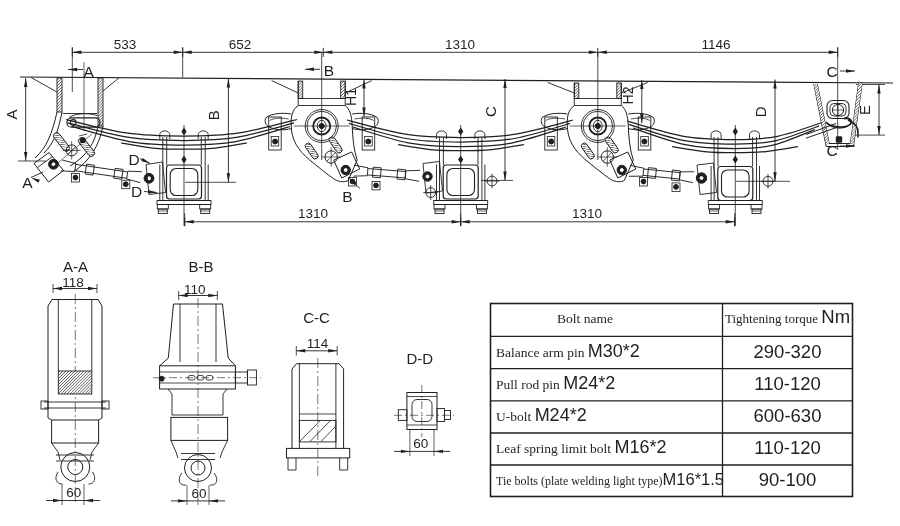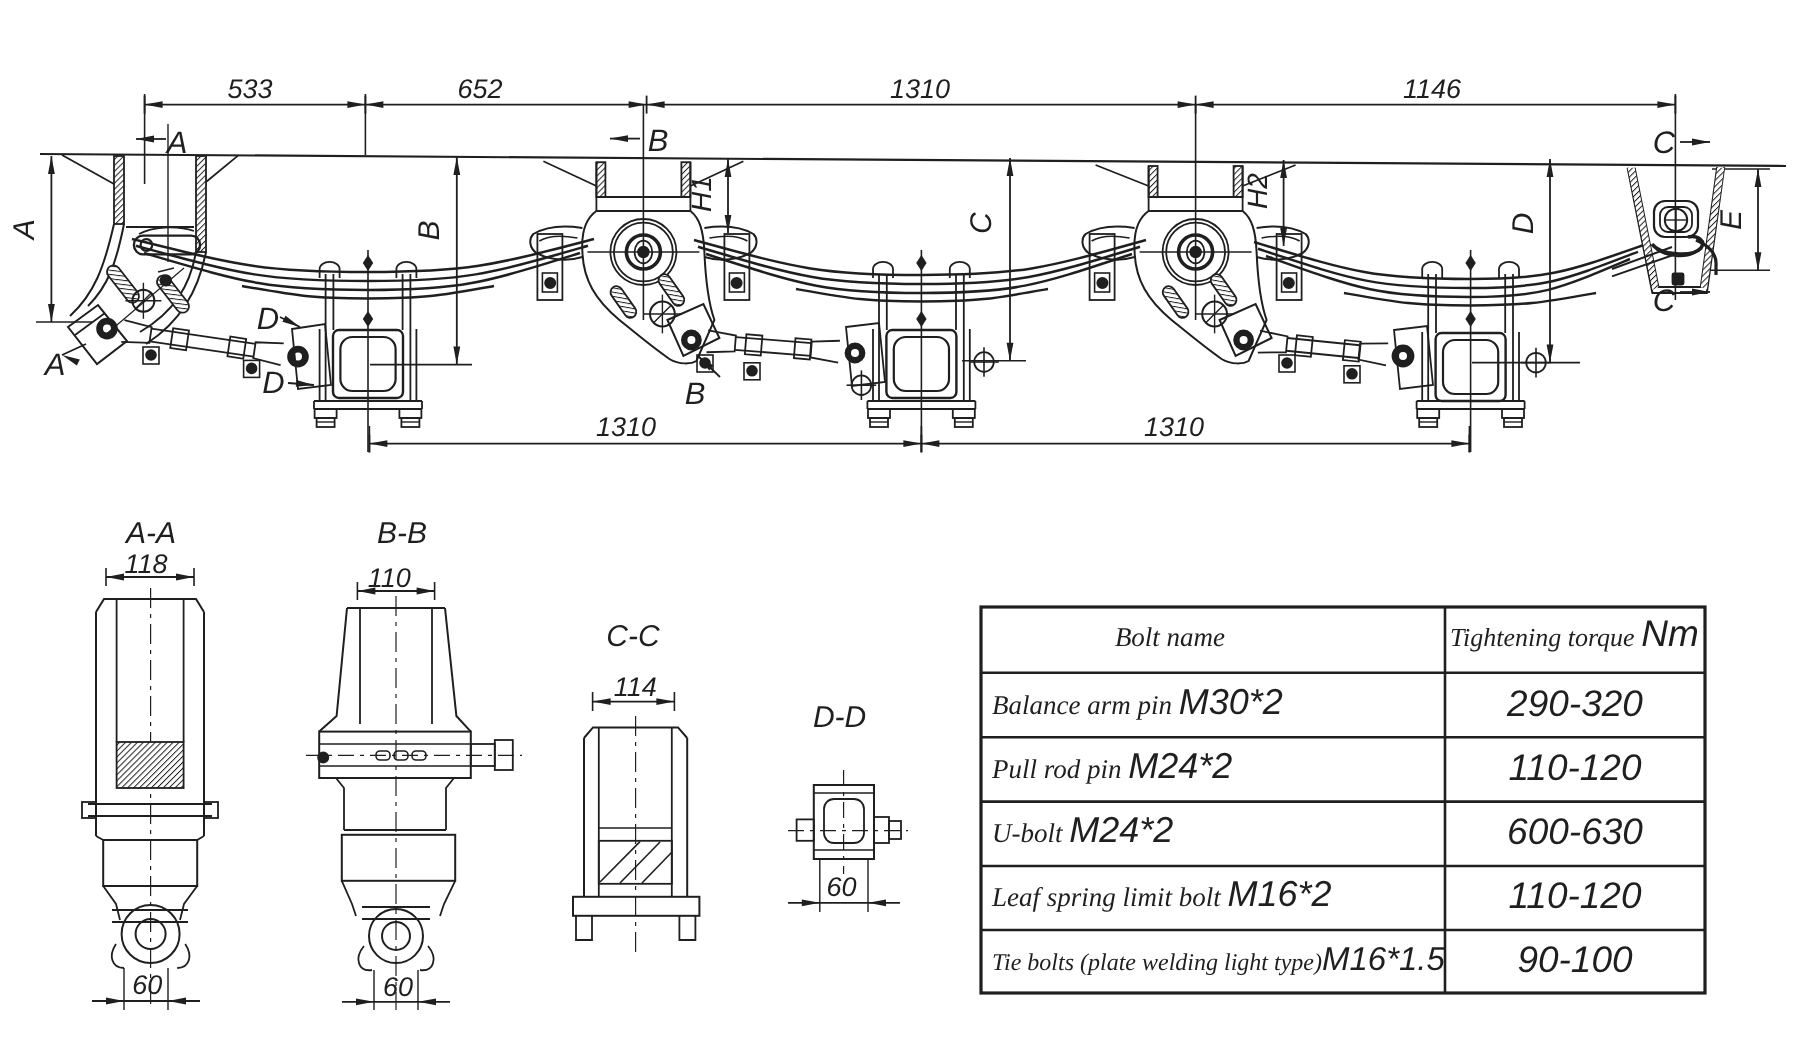--- a/index.html
+++ b/index.html
@@ -1,17 +1,17 @@
 <!DOCTYPE html>
 <html><head><meta charset="utf-8"><style>
 html,body{margin:0;padding:0;width:900px;height:526px;background:#fff;overflow:hidden;}
 *{box-sizing:border-box;}
 </style></head>
 <body>
-<div style="position:relative;width:900px;height:402px;font-style:italic;">
+<div style="position:relative;width:900px;height:402px;">
 <div style="position:absolute;left:0;top:0;"><svg width="900" height="526" viewBox="0 0 900 526">
 <defs>
           <pattern id="hatch" width="2.1" height="2.1" patternTransform="rotate(45)" patternUnits="userSpaceOnUse">
             <rect width="2.1" height="2.1" fill="#fff"></rect>
             <line x1="0" y1="0" x2="0" y2="2.1" stroke="#1f1f1f" stroke-width="1.0"></line>
           </pattern>
         </defs>
 <rect width="900" height="526" fill="#ffffff"></rect>
 <line x1="20.0" y1="77.0" x2="893.0" y2="83.0" stroke="#1f1f1f" stroke-width="1.1" stroke-linecap="butt"></line>
 <line x1="72.3" y1="52.3" x2="837.7" y2="52.3" stroke="#1f1f1f" stroke-width="0.9" stroke-linecap="butt"></line>

